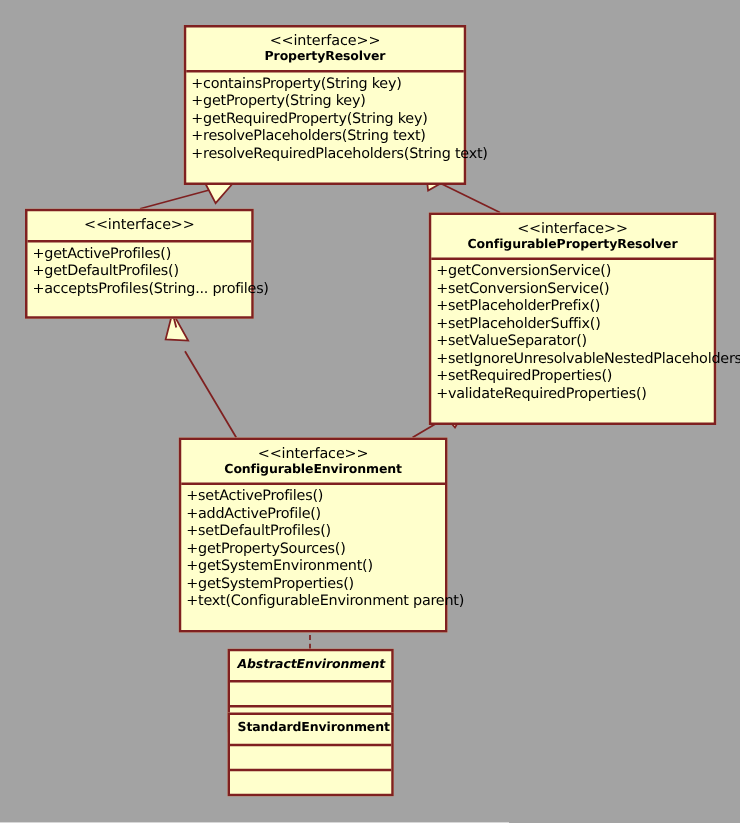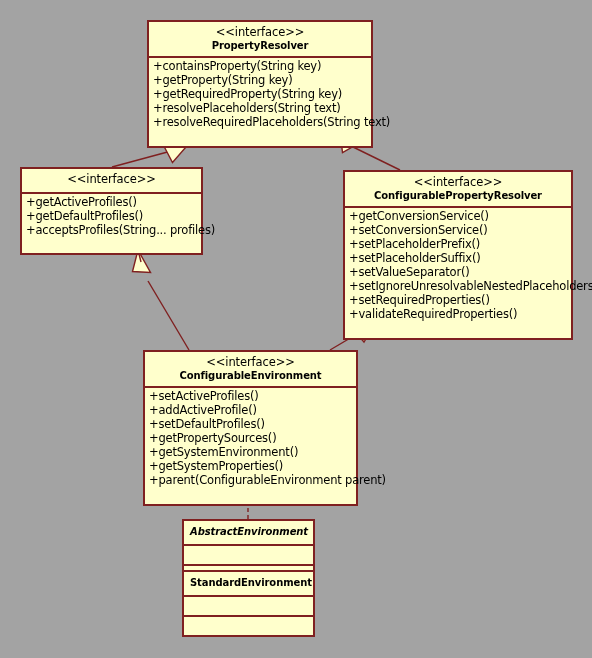--- a/index.html
+++ b/index.html
@@ -176,21 +176,21 @@
       <span class="stereotype">&lt;&lt;interface&gt;&gt;</span>
       <span class="cls-name">ConfigurableEnvironment</span>
     </div>
     <div class="compartment-ops">
       <div class="member">+setActiveProfiles()</div>
       <div class="member">+addActiveProfile()</div>
       <div class="member">+setDefaultProfiles()</div>
       <div class="member">+getPropertySources()</div>
       <div class="member">+getSystemEnvironment()</div>
       <div class="member">+getSystemProperties()</div>
-      <div class="member">+parent(ConfigurableEnvironment parent)</div>
+      <div class="member">+text(ConfigurableEnvironment parent)</div>
     </div>
   </div>
 
   <div class="uml-class" id="box-abstract-environment">
     <div class="compartment-head">
       <span class="cls-name abstract">AbstractEnvironment</span>
     </div>
     <div class="compartment-attrs empty-compartment"></div>
     <div class="compartment-ops empty-compartment"></div>
   </div>

